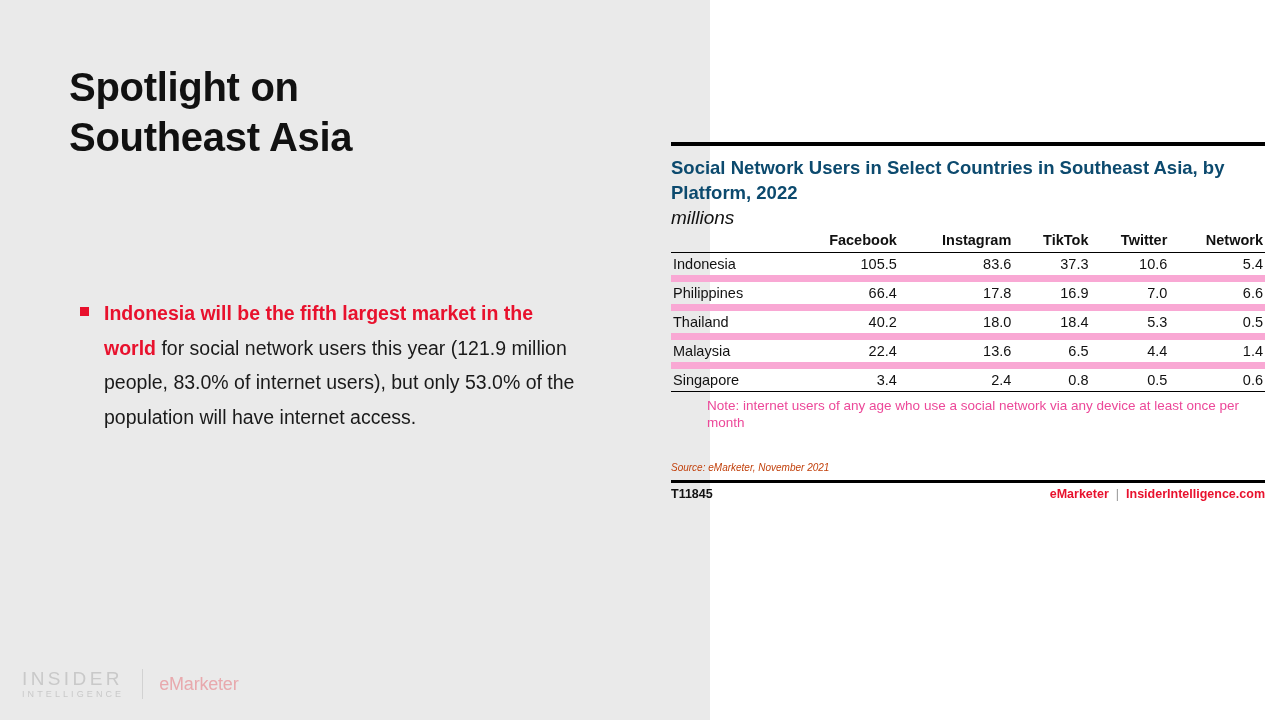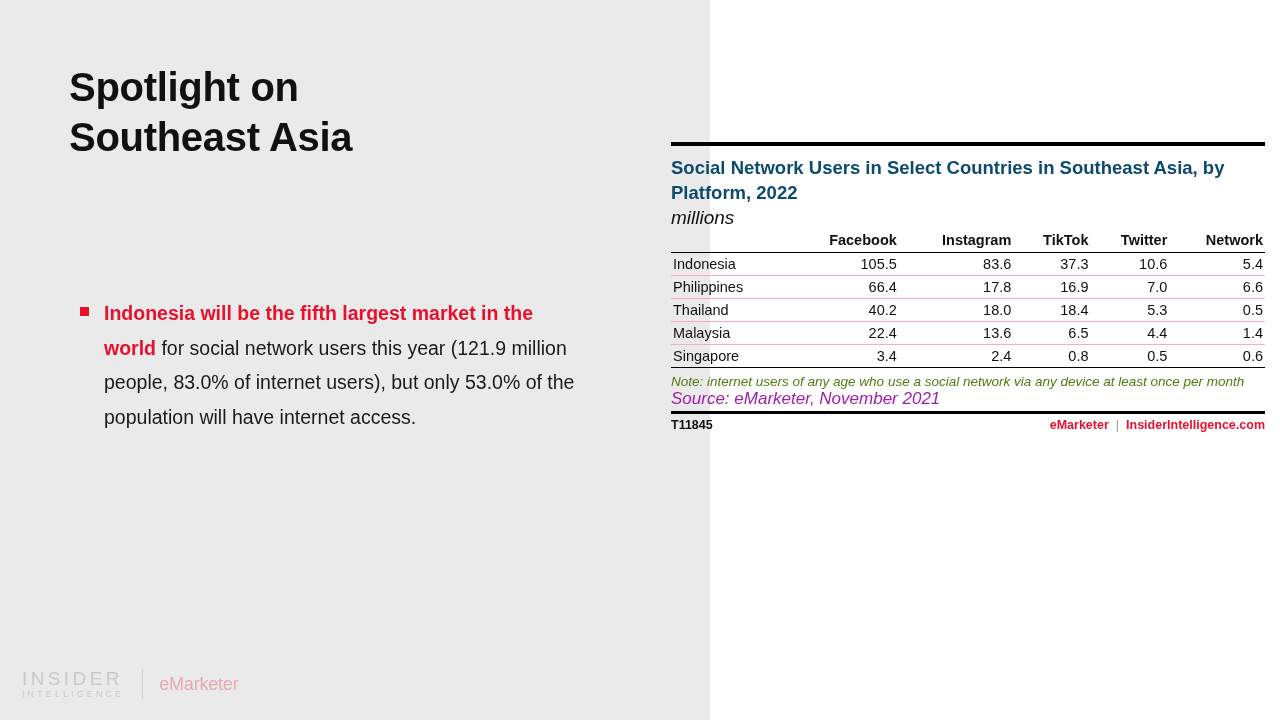--- a/index.html
+++ b/index.html
@@ -143,42 +143,43 @@
     border-bottom: 1px solid #000000;
     white-space: nowrap;
   }
   table.data th.rowhead {
     text-align: left;
     border-bottom: 1px solid #000000;
   }
   table.data td {
     text-align: right;
     padding: 3px 2px;
-    border-bottom: 1px solid #f9a8d4;
+    border-bottom: 7px solid #f9a8d4;
     white-space: nowrap;
   }
   table.data td.rowhead {
     text-align: left;
   }
   table.data tr:last-child td {
     border-bottom: 1px solid #000000;
   }
   .note {
     font-size: 13.5px;
-    font-style: italic;
-    color: #4d7c0f;
+    color: #ec4899;
     line-height: 17px;
     margin-top: 5px;
+    margin-left: 36px;
   }
   .source {
-    font-size: 17px;
+    font-size: 10px;
     font-style: italic;
-    color: #a21caf;
+    color: #c2410c;
     line-height: 17px;
     margin-bottom: 4px;
+    margin-top: 28px;
   }
   .rule-bottom {
     height: 3px;
     background: #000000;
     margin-bottom: 4px;
   }
   .chart-footer {
     display: flex;
     justify-content: space-between;
     align-items: baseline;

